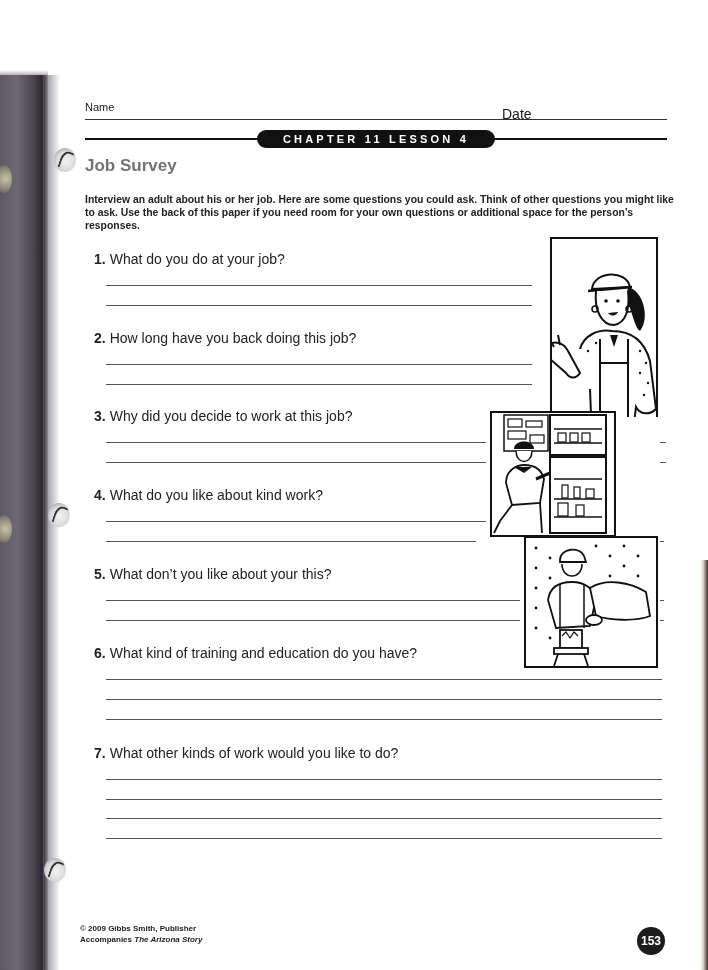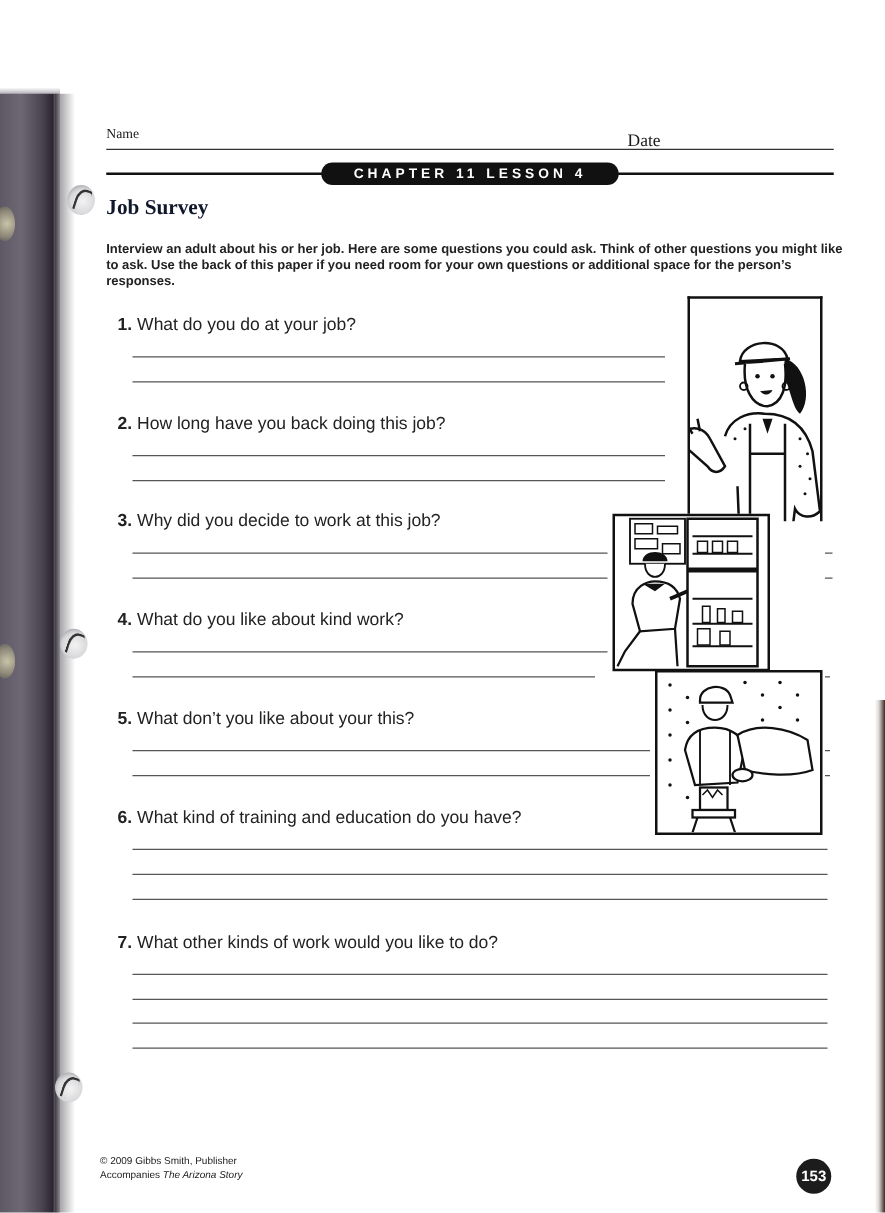--- a/index.html
+++ b/index.html
@@ -34,53 +34,53 @@
     position: absolute; width: 22px; height: 24px; border-radius: 50%;
     background: radial-gradient(circle at 55% 55%, #f3f3f3 0%, #d9d9dc 55%, #9a9aa0 85%, #333 100%);
   }
   .hole::after {
     content: ""; position: absolute; left: 6px; top: 3px; width: 10px; height: 16px;
     border-left: 2px solid #333; border-top: 2px solid #333; border-radius: 60% 20% 0 0;
     transform: rotate(18deg);
   }
 
   
-  .name-date { position: absolute; left: 85px; top: 101px; width: 582px; height: 20px; font-family: Liberation Serif, serif; }
+  .name-date { position: absolute; left: 85px; top: 101px; width: 582px; height: 20px; }
   .name-label { position: absolute; left: 0; top: 0; font-size: 11px; }
   .date-label { position: absolute; left: 417px; top: 5px; font-size: 14px; }
   .name-line { position: absolute; left: 0; top: 18px; width: 582px; height: 1px; background: #333; }
 
   .chapter-rule { position: absolute; left: 85px; top: 138px; width: 582px; height: 2px; background: #111; }
   .chapter-pill {
     position: absolute; left: 257px; top: 130px; width: 238px; height: 18px;
     background: #111; border-radius: 9px;
     color: #fff; font-size: 11px; font-weight: bold; letter-spacing: 3.2px;
     text-align: center; line-height: 18px;
   }
 
   .title {
     position: absolute; left: 85px; top: 156px;
-    font-size: 17px; font-weight: bold; color: #0f172a; font-family: Liberation Serif, serif;
+    font-size: 17px; font-weight: bold; color: #737373;
   }
   .intro {
     position: absolute; left: 85px; top: 193px; width: 590px;
     font-size: 10.4px; font-weight: bold; line-height: 13px; color: #222;
   }
 
   
   .q {
     position: absolute; left: 94px; font-size: 14px; color: #222;
   }
   .q .num { font-weight: bold; margin-right: 4px; }
   .ans-line { position: absolute; height: 1px; background: #555; }
 
   
   .illus { position: absolute; background: #fff; border: 2px solid #111; overflow: hidden; }
   .footer {
-    position: absolute; left: 80px; top: 923px; font-size: 8px; line-height: 11px; color: #222;
+    position: absolute; left: 80px; top: 923px; font-size: 8px; line-height: 11px; color: #222; font-weight: bold;
   }
   .footer i { font-style: italic; text-align: center; }
   .page-num {
     position: absolute; left: 637px; top: 927px; width: 28px; height: 28px;
     border-radius: 50%; background: #1c1c1c; color: #fff;
     font-size: 12px; font-weight: bold; text-align: center; line-height: 28px;
   }
 </style>
 </head>
 <body>

